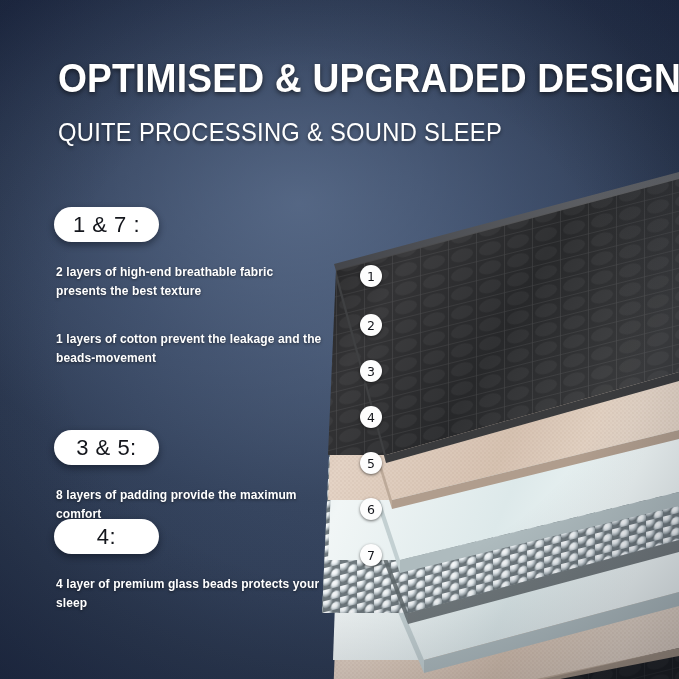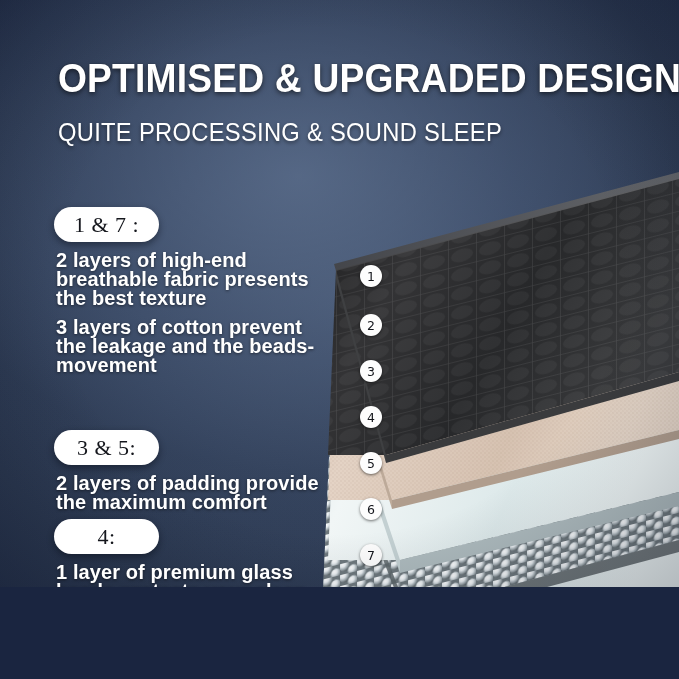--- a/index.html
+++ b/index.html
@@ -2,21 +2,21 @@
 <html><head>
 <meta charset="utf-8">
 <style>
   html,body{margin:0;padding:0;}
   body{
     width:679px;height:679px;overflow:hidden;
     font-family:"Liberation Sans", sans-serif;
     background:#1a2540;
   }
   #stage{
-    position:relative;width:679px;height:587px;overflow:hidden;
+    position:relative;width:679px;height:679px;overflow:hidden;
     background:
       radial-gradient(ellipse 560px 420px at 44% 30%, rgba(104,124,156,0.60) 0%, rgba(86,105,138,0.34) 38%, rgba(40,54,82,0.05) 70%, rgba(26,37,63,0) 100%),
       radial-gradient(ellipse 700px 560px at 52% 52%, #44546e 0%, #36455f 32%, #2b3850 58%, #222e49 78%, #1b2640 100%),
       linear-gradient(160deg,#16203a 0%,#22304c 40%,#222e49 70%,#161f39 100%);
   }
   .vignette{
     position:absolute;inset:0;pointer-events:none;
     background:radial-gradient(ellipse 660px 600px at 50% 48%, rgba(0,0,0,0) 42%, rgba(10,16,30,0.30) 78%, rgba(8,13,26,0.62) 100%);
   }
 
@@ -40,25 +40,25 @@
 
   
   .feature{position:absolute;left:54px;width:270px;}
   .pill{
     width:105px;height:35px;border-radius:18px;background:#fff;
     display:flex;align-items:center;justify-content:center;
     box-shadow:0 3px 7px rgba(4,8,18,0.45);
   }
   .pill span{
     font-size:22px;font-weight:normal;color:#14161c;letter-spacing:0.5px;
-    font-family:Liberation Serif, serif;
+    font-family:Liberation Sans, sans-serif;
   }
   .desc{
-    margin-top:9px;margin-left:2px;
-    font-size:20px;line-height:19px;font-weight:bold;color:#fff;
+    margin-top:21px;margin-left:2px;
+    font-size:12px;line-height:19px;font-weight:bold;color:#fff;
     letter-spacing:0.1px;
     text-shadow:0 1px 3px rgba(0,0,0,0.5);
   }
 
   
   #stack{position:absolute;left:0;top:0;width:679px;height:679px;}
   #stack svg{position:absolute;left:0;top:0;}
 
   
   .badge{
@@ -211,30 +211,30 @@
   <div id="subtitle">QUITE PROCESSING &amp; SOUND SLEEP</div>
 
   <div class="feature" style="top:207px;">
     <div class="pill">
       <span>1 &amp; 7 :</span>
     </div>
     <div class="desc">2 layers of high-end breathable fabric presents the best texture</div>
   </div>
 
   <div class="feature" style="top:309px;">
-    <div class="desc">3 layers of cotton prevent the leakage and the beads-movement</div>
+    <div class="desc">1 layers of cotton prevent the leakage and the beads-movement</div>
   </div>
 
   <div class="feature" style="top:430px;">
     <div class="pill">
       <span>3 &amp; 5:</span>
     </div>
-    <div class="desc">2 layers of padding provide the maximum comfort</div>
+    <div class="desc">8 layers of padding provide the maximum comfort</div>
   </div>
 
   <div class="feature" style="top:519px;">
     <div class="pill">
       <span>4:</span>
     </div>
-    <div class="desc">1 layer of premium glass beads protects your sleep</div>
+    <div class="desc">4 layer of premium glass beads protects your sleep</div>
   </div>
 
 </div>
 
 </body></html>

